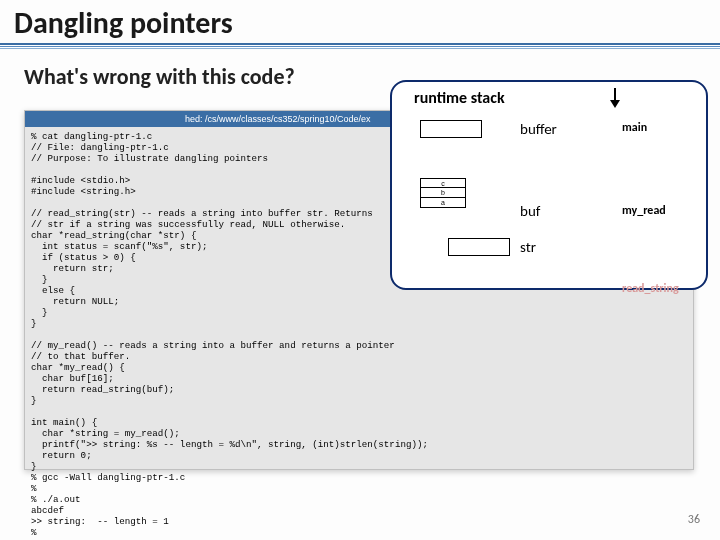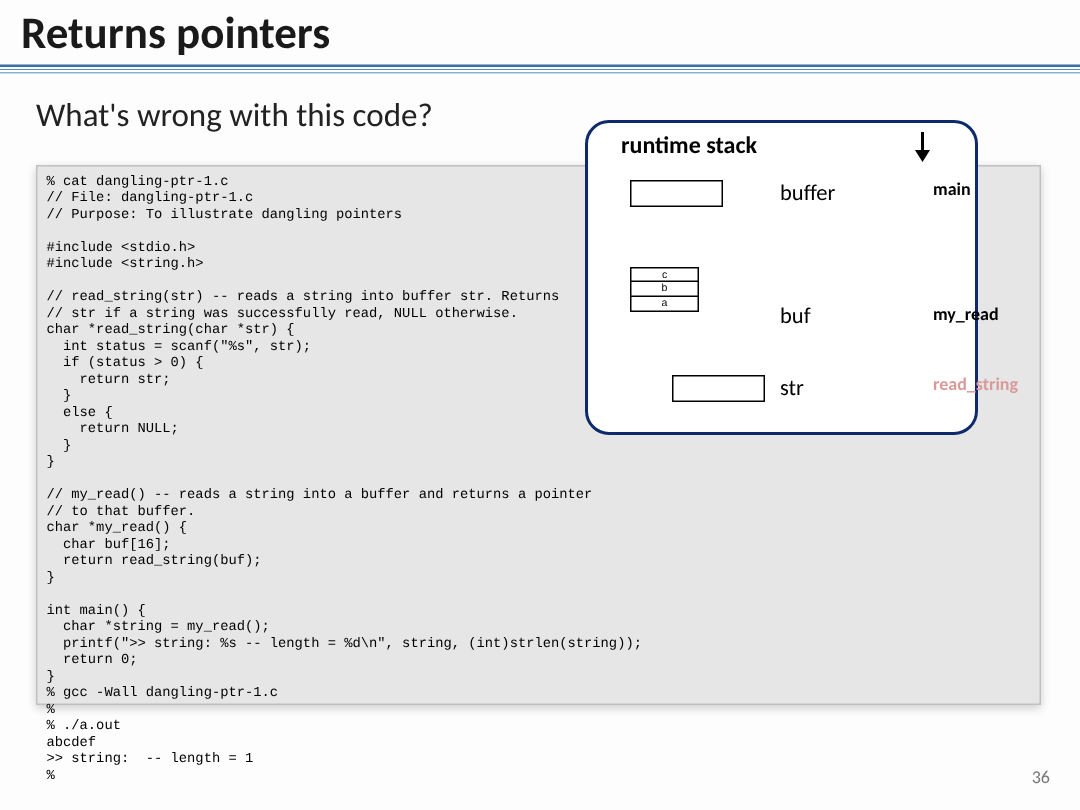--- a/index.html
+++ b/index.html
@@ -23,21 +23,21 @@
     background: linear-gradient(to bottom,
       #3b6ea5 0%, #3b6ea5 20%,
       #ffffff 20%, #ffffff 40%,
       #5a8bc0 40%, #5a8bc0 60%,
       #ffffff 60%, #ffffff 80%,
       #8ab0d6 80%, #8ab0d6 100%);
     border-top: 1px solid #3b6ea5;
   }
   .subtitle {
     font-size: 22px;
-    font-weight: 400;
+    font-weight: 700;
     color: #222;
     padding: 14px 24px 6px 24px;
   }
   .panel {
     position: absolute;
     left: 24px; top: 110px;
     width: 670px; height: 360px;
     background: #e6e6e6;
     border: 1px solid #c0c0c0;
     box-shadow: 0 2px 6px rgba(0,0,0,0.2);
@@ -62,21 +62,21 @@
     white-space: pre;
   }
   .overlay {
     position: absolute;
     background: #fff;
     border: 2px solid #0d2a6b;
     border-radius: 16px;
   }
   .ov-big {
     left: 390px; top: 80px;
-    width: 262px; height: 210px;
+    width: 318px; height: 210px;
   }
   .ov-title {
     position: absolute;
     left: 22px; top: 6px;
     font-size: 16px; font-weight: 700; color: #000;
   }
   .arrow-down {
     position: absolute;
     left: 222px; top: 6px;
     width: 2px; height: 18px;
@@ -86,21 +86,21 @@
     content: "";
     position: absolute;
     left: -4px; bottom: -2px;
     border-left: 5px solid transparent;
     border-right: 5px solid transparent;
     border-top: 8px solid #000;
   }
   .frame-group { position: absolute; left: 28px; }
   .fg1 { top: 38px; }
   .fg2 { top: 96px; }
-  .fg3 { top: 168px; padding-left: 28px; }
+  .fg3 { top: 156px; padding-left: 28px; }
   .box {
     width: 62px; height: 18px;
     border: 1.5px solid #000;
     background: #fff;
   }
   .label-right {
     position: absolute; left: 100px; top: 0;
     font-size: 15px; color: #000;
   }
   .label-far {
@@ -111,37 +111,39 @@
   .buf-rows .row {
     height: 10px; border: 1px solid #000;
     border-top: none;
     font-size: 7px; line-height: 10px;
     text-align: center;
     font-family: Arial, sans-serif;
   }
   .buf-rows .row:first-child { border-top: 1px solid #000; }
   .muted {
     color: #d99a9a;
+    margin-top: 43px;
   }
   .pagenum {
     position: absolute;
     right: 20px; bottom: 14px;
     font-size: 12px;
     color: #777;
     margin-left: 20px;
   }
 </style>
 </head>
 <body>
 
-<div class="title">Returns pointers</div>
+<div class="title">Dangling pointers</div>
 <div class="rule"></div>
 <div class="subtitle">What's wrong with this code?</div>
 
 <div class="panel">
+  <div class="panel-title">hed: /cs/www/classes/cs352/spring10/Code/ex</div>
   <div class="code">% cat dangling-ptr-1.c
 // File: dangling-ptr-1.c
 // Purpose: To illustrate dangling pointers
 
 #include &lt;stdio.h&gt;
 #include &lt;string.h&gt;
 
 // read_string(str) -- reads a string into buffer str. Returns
 // str if a string was successfully read, NULL otherwise.
 char *read_string(char *str) {

